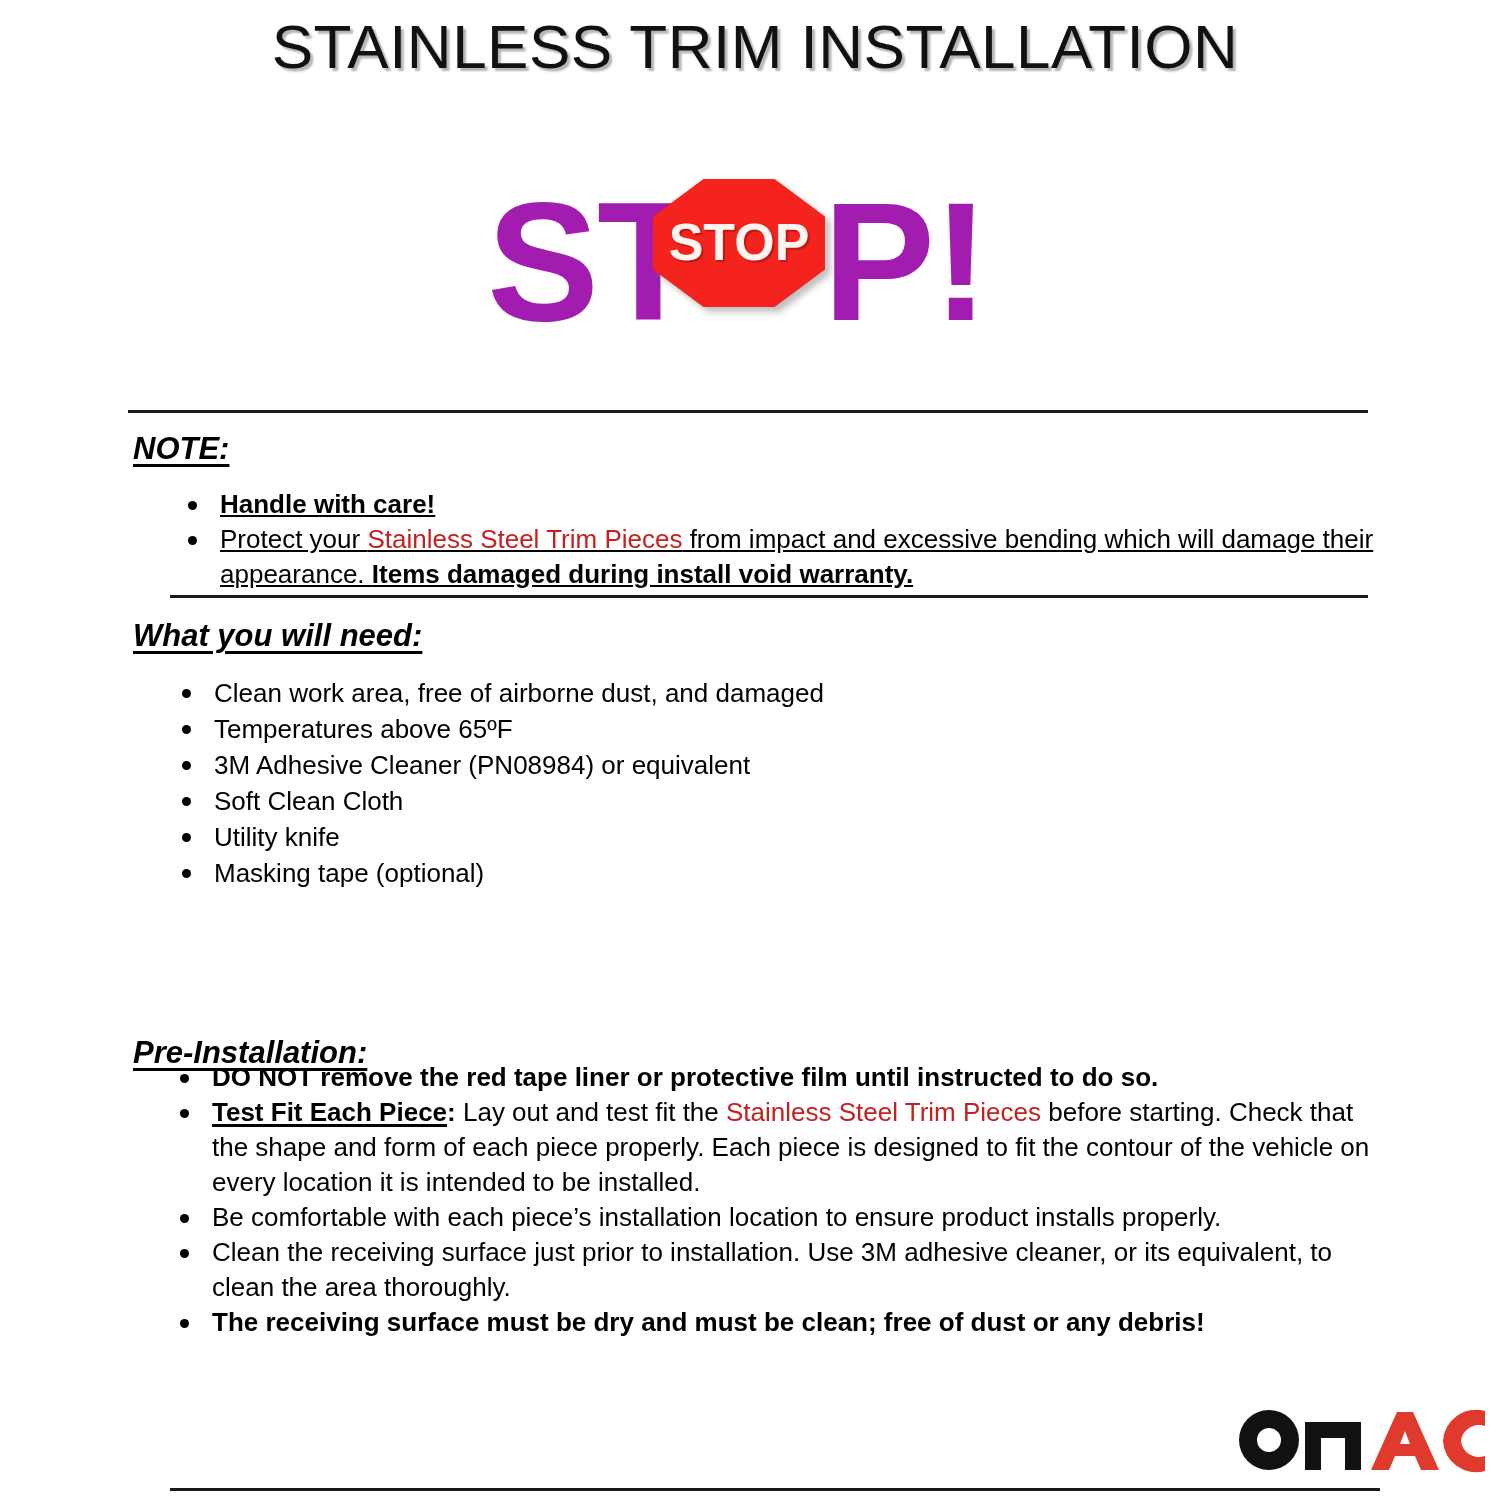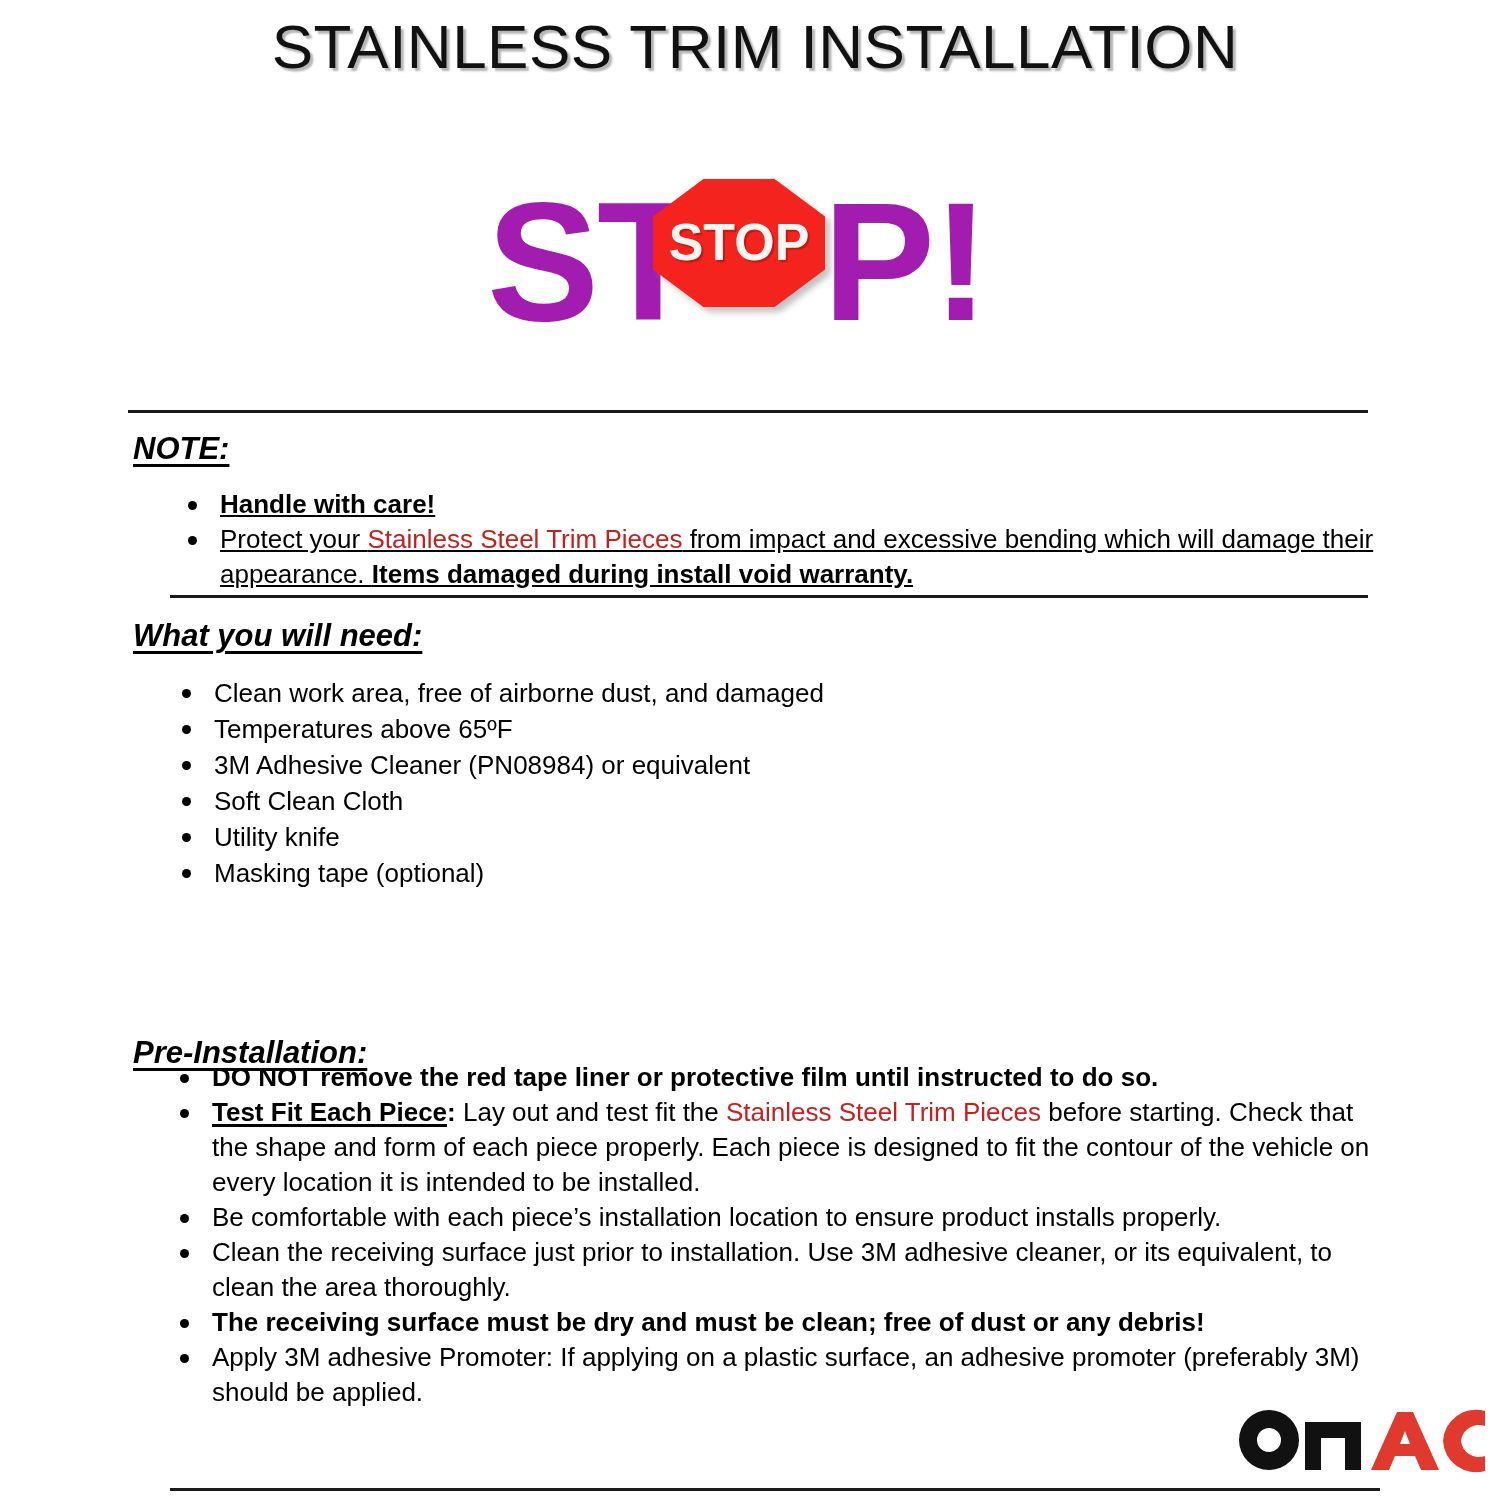--- a/index.html
+++ b/index.html
@@ -222,21 +222,20 @@
     <li><span>Masking tape (optional)</span></li>
   </ul>
 
 <div class="section-heading h-preinst">Pre-Installation:</div>
 <ul class="bullet-list list-preinst" id="list-preinst">
     <li><span class="b">DO NOT remove the red tape liner or protective film until instructed to do so.</span></li>
     <li><span class="b u">Test Fit Each Piece</span><span class="b">:</span><span> Lay out and test fit the </span><span class="red">Stainless Steel Trim Pieces</span><span> before starting. Check that the shape and form of each piece properly. Each piece is designed to fit the contour of the vehicle on every location it is intended to be installed.</span></li>
     <li><span>Be comfortable with each piece’s installation location to ensure product installs properly.</span></li>
     <li><span>Clean the receiving surface just prior to installation. Use 3M adhesive cleaner, or its equivalent, to clean the area thoroughly.</span></li>
     <li><span class="b">The receiving surface must be dry and must be clean; free of dust or any debris!</span></li>
-    <li><span>Apply 3M adhesive Promoter: If applying on a plastic surface, an adhesive promoter (preferably 3M) should be applied.</span></li>
   </ul>
 
 <div class="omac-logo">
   <svg viewBox="0 0 250 66" width="250" height="66" aria-hidden="true">
 
     <g>
       <path d="M32 2 A30 30 0 1 0 32 62 A30 30 0 1 0 32 2 Z
                M32 20 A12 12 0 1 1 32 44 A12 12 0 1 1 32 20 Z" fill="#111111" fill-rule="evenodd"></path>
     </g>
 

